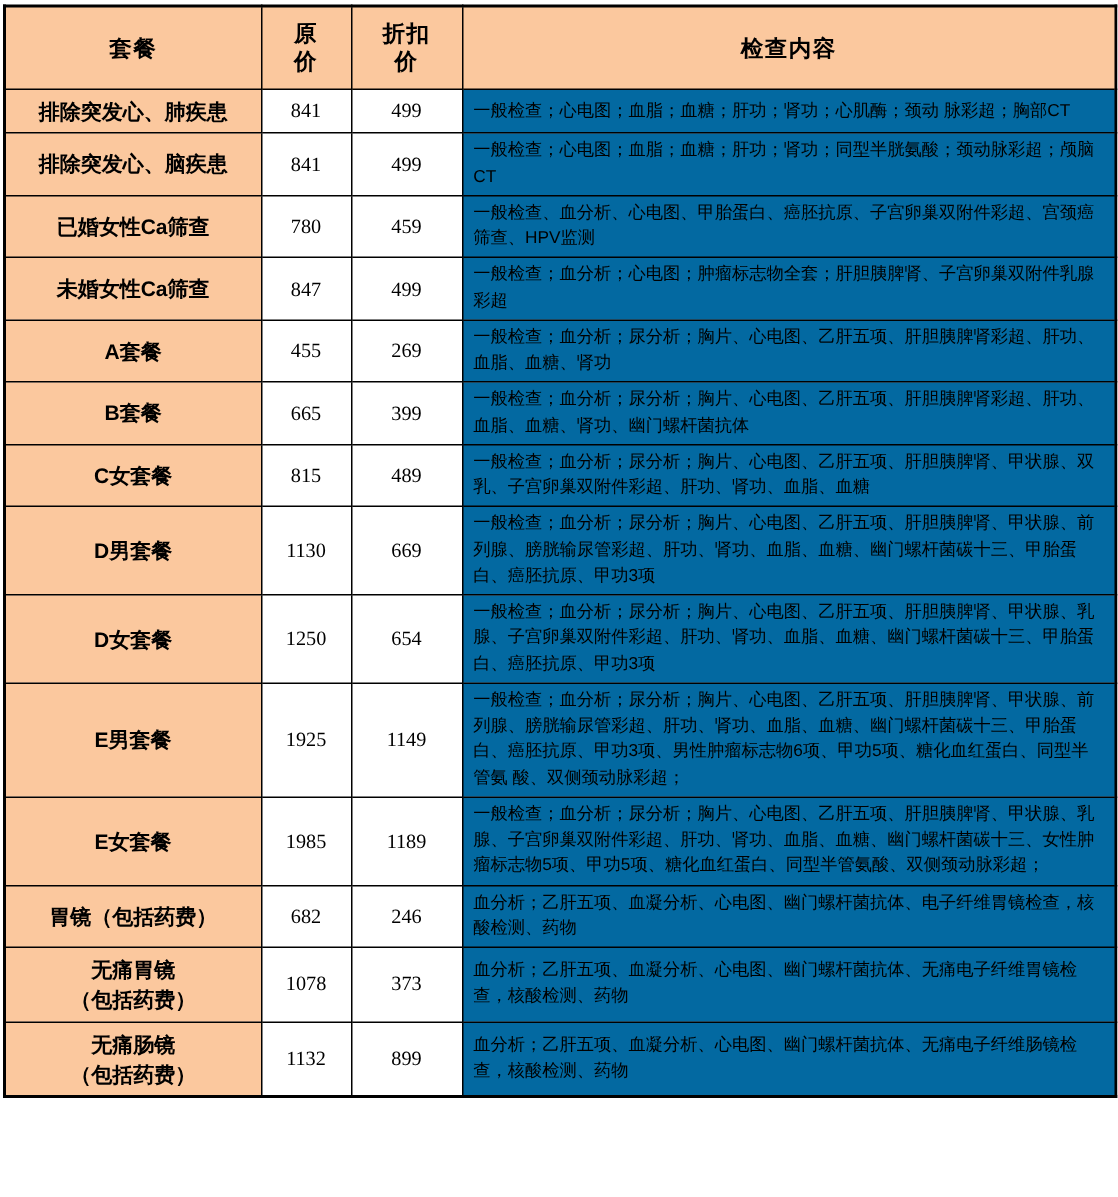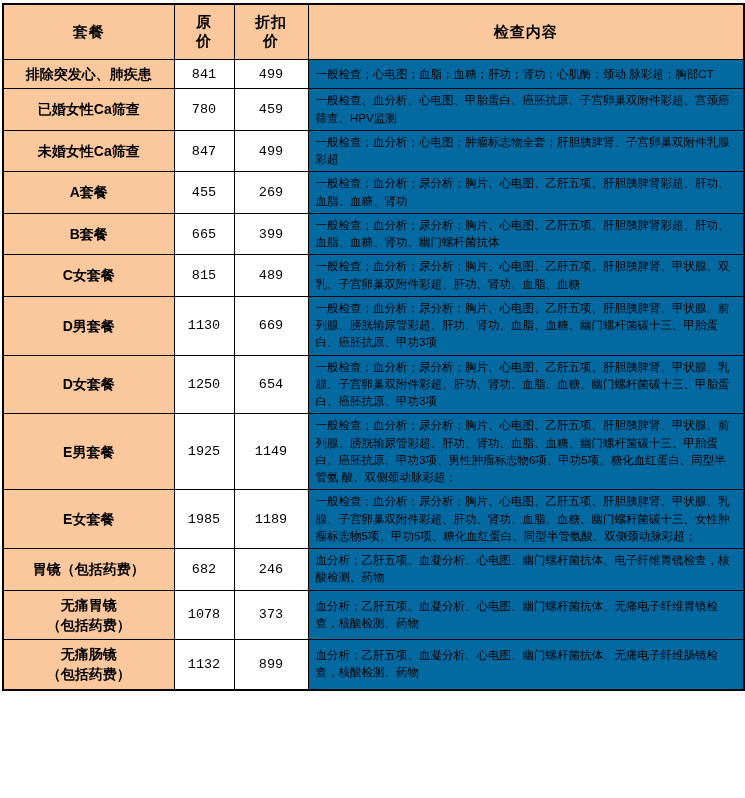--- a/index.html
+++ b/index.html
@@ -42,21 +42,21 @@
   td.package {
     background: #FBC89E;
     font-size: 14px;
     font-weight: 700;
     text-align: center;
     padding: 4px 2px;
     white-space: pre-line;
     line-height: 1.45;
   }
   td.price {
-    font-family: Liberation Mono, monospace;
+    font-family: Liberation Serif, serif;
     font-size: 13.5px;
     text-align: center;
     padding: 2px;
     background: #ffffff;
   }
   td.content {
     font-size: 11.5px;
     line-height: 1.5;
     text-align: left;
     padding: 3px 6px 3px 7px;
@@ -81,20 +81,26 @@
         <th class="hdr">折扣价</th>
         <th class="hdr">检查内容</th>
       </tr>
     </thead>
     <tbody id="table-body">
         <tr>
           <td class="package">排除突发心、肺疾患</td>
           <td class="price">841</td>
           <td class="price">499</td>
           <td class="content">一般检查；心电图；血脂；血糖；肝功；肾功；心肌酶；颈动 脉彩超；胸部CT</td>
+        </tr>
+        <tr>
+          <td class="package">排除突发心、脑疾患</td>
+          <td class="price">841</td>
+          <td class="price">499</td>
+          <td class="content">一般检查；心电图；血脂；血糖；肝功；肾功；同型半胱氨酸；颈动脉彩超；颅脑CT</td>
         </tr>
         <tr>
           <td class="package">已婚女性Ca筛查</td>
           <td class="price">780</td>
           <td class="price">459</td>
           <td class="content">一般检查、血分析、心电图、甲胎蛋白、癌胚抗原、子宫卵巢双附件彩超、宫颈癌筛查、HPV监测</td>
         </tr>
         <tr>
           <td class="package">未婚女性Ca筛查</td>
           <td class="price">847</td>

